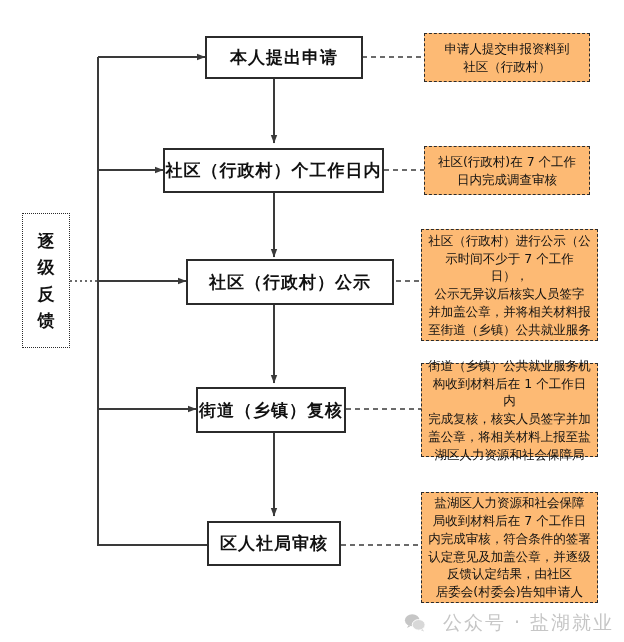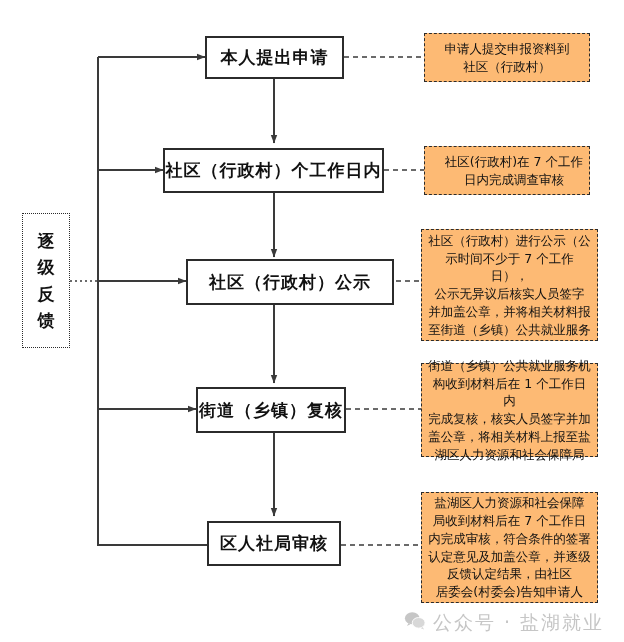--- a/index.html
+++ b/index.html
@@ -75,21 +75,22 @@
     line-height: 1.55;
     color: #111111;
     padding: 6px 0;
   }
   .feedback-label span {
     display: block;
   }
   .watermark {
     position: absolute;
     display: flex;
-    gap: 7px;
+    align-items: center;
+    gap: 17px;
     color: #c6c6c6;
     font-size: 19px;
     letter-spacing: 2px;
     user-select: none;
   }
   .watermark .wm-logo {
     width: 22px;
     height: 22px;
     display: block;
   }
@@ -127,21 +128,21 @@
 
     <g stroke="#3a3a3a" stroke-width="1.4" fill="none" stroke-dasharray="5 4">
       <line x1="344" y1="57" x2="424" y2="57"></line>
       <line x1="384" y1="170" x2="424" y2="170"></line>
       <line x1="369" y1="281" x2="421" y2="281"></line>
       <line x1="346" y1="409" x2="421" y2="409"></line>
       <line x1="341" y1="545" x2="421" y2="545"></line>
     </g>
   </svg>
 
-  <div class="node-box" style="left:205px; top:36px; width:139px; height:43px;">
+  <div class="node-box" style="left:205px; top:36px; width:158px; height:43px;">
     <span>本人提出申请</span>
   </div>
 
   <div class="node-box" style="left:163px; top:148px; width:221px; height:45px;">
     <span>社区（行政村）个工作日内</span>
   </div>
 
   <div class="node-box" style="left:186px; top:259px; width:208px; height:46px;align-items:center;">
     <span>社区（行政村）公示</span>
   </div>
@@ -161,21 +162,21 @@
     <span>馈</span>
   </div>
 
   <div class="note-box" style="left:424px; top:33px; width:166px; height:49px;">
     <div>
       <span>申请人提交申报资料到</span>
       <span>社区（行政村）</span>
     </div>
   </div>
 
-  <div class="note-box" style="left:424px; top:146px; width:166px; height:49px;justify-content:flex-end;">
+  <div class="note-box" style="left:424px; top:146px; width:166px; height:49px;">
     <div>
       <span>社区(行政村)在 7 个工作</span>
       <span>日内完成调查审核</span>
     </div>
   </div>
 
   <div class="note-box" style="left:421px; top:229px; width:177px; height:112px;">
     <div>
       <span>社区（行政村）进行公示（公</span>
       <span>示时间不少于 7 个工作日），</span>

